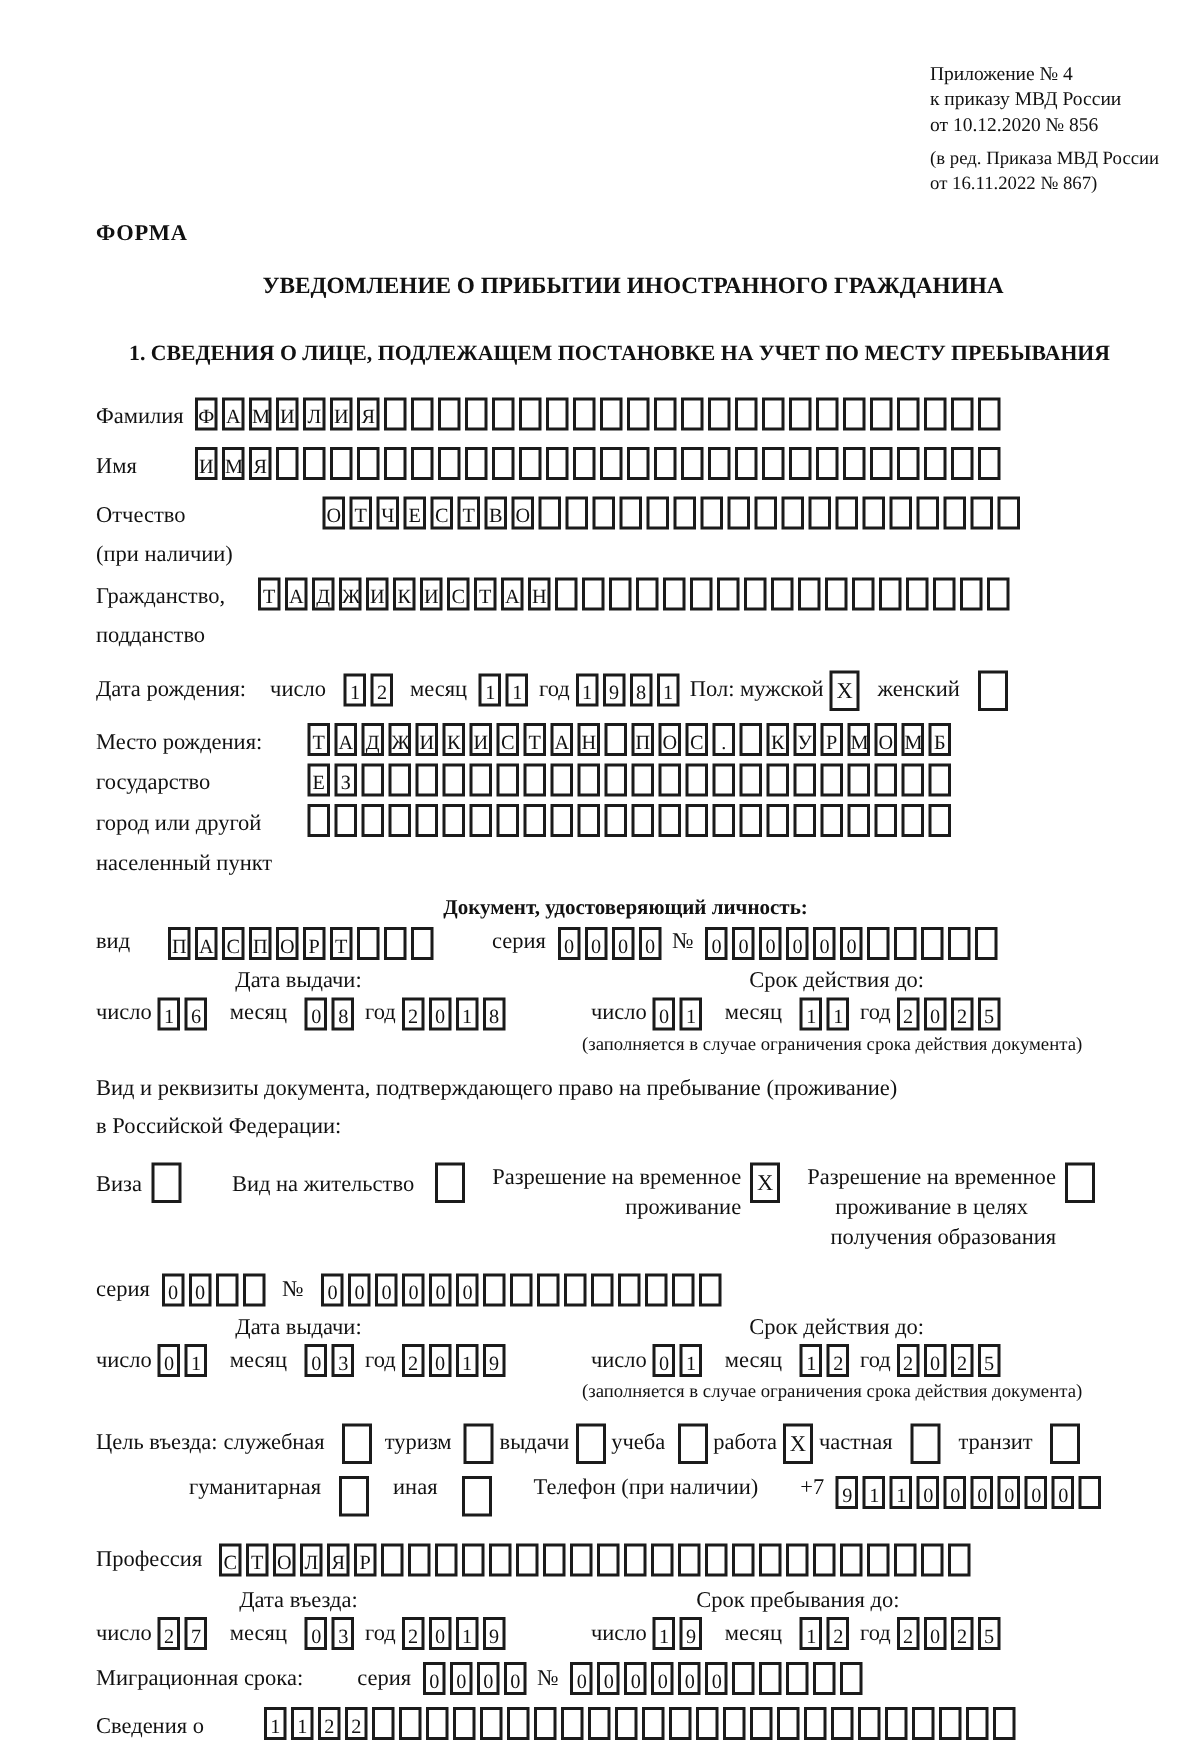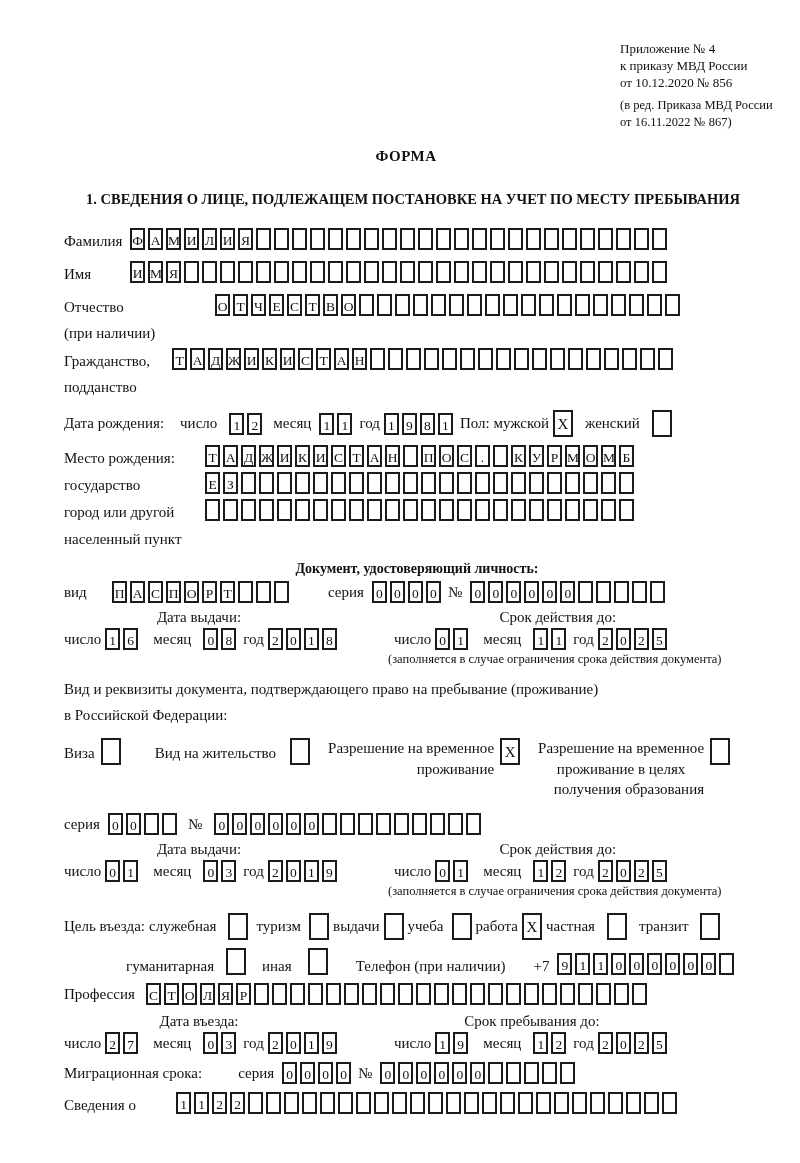--- a/index.html
+++ b/index.html
@@ -8,21 +8,21 @@
     width:800px; min-height:1163px;
     font-family:"Liberation Serif", serif;
     color:#111; font-size:15px;
     position:relative;
   }
   .page { padding:40px 20px 10px 64px; }
 
   
   .annex { margin-left:556px; width:190px; font-size:13px; line-height:1.32; }
   .annex .amend { margin-top:6px; font-size:12.5px; }
-  .forma { text-align:center; padding-right:32px; font-weight:bold; font-size:15px; margin-top:18px; letter-spacing:.5px;font-family:Liberation Serif, serif; }
+  .forma { text-align:left; padding-right:32px; font-weight:bold; font-size:15px; margin-top:18px; letter-spacing:.5px;font-family:Liberation Serif, serif; }
 
   
   .title { text-align:center; font-weight:bold; font-size:15.5px; line-height:1.3; margin-top:16px; }
   .blankline { display:inline-block; width:55px; border-bottom:2px solid #222; height:12px; margin-left:8px; }
   .sec1 { text-align:center; font-weight:bold; font-size:14.5px; margin-top:26px; margin-left:-18px; }
 
   
   .row { display:flex; align-items:flex-start; margin-top:6px; }
   .lbl { flex:none; line-height:27px; }
   .lbl2 { flex:none; line-height:26px; }
@@ -57,40 +57,41 @@
   .col-r { flex:none; }
   .col-head { text-align:center; margin-bottom:2px; }
   .note { font-size:12.5px; margin-top:2px; }
   .note-r { text-align:left; margin-left:-6px; white-space:nowrap; }
 
   .permit-row { display:flex; align-items:flex-start; margin-top:10px; }
   .permit-row .opt-text { text-align:center; line-height:1.35; }
   .permit-row .cb-wrap { margin:0 6px; }
 
   .purpose-line { display:flex; align-items:center; margin-top:14px; }
-  .purpose-line2 { display:flex; align-items:flex-end; margin-top:8px; margin-left:62px; }
+  .purpose-line2 { display:flex; align-items:flex-start; margin-top:8px; margin-left:62px; }
 </style>
 </head>
 <body>
 
 <div class="page">
 
   <div class="annex">
     <div>Приложение № 4</div>
     <div>к приказу МВД России</div>
     <div>от 10.12.2020 № 856</div>
     <div class="amend">
       <div>(в ред. Приказа МВД России</div>
       <div>от 16.11.2022 № 867)</div>
     </div>
   </div>
 
   <div class="forma">ФОРМА</div>
 
   <div class="title">
+    <div>УВЕДОМЛЕНИЕ О ПРИБЫТИИ ИНОСТРАННОГО ГРАЖДАНИНА</div>
   </div>
 
   <div class="sec1">1. СВЕДЕНИЯ О ЛИЦЕ, ПОДЛЕЖАЩЕМ ПОСТАНОВКЕ НА УЧЕТ ПО МЕСТУ ПРЕБЫВАНИЯ</div>
 
   <div class="row" style="margin-top:20px;">
     <div class="lbl w66">Фамилия</div>
     <div class="cells">
         <span class="cell">Ф</span>
         <span class="cell">А</span>
         <span class="cell">М</span>
@@ -624,21 +625,21 @@
         <span class="cell">0</span>
         <span class="cell">0</span>
         <span class="cell">0</span>
         <span class="cell">0</span>
         <span class="cell">0</span>
         <span class="cell">0</span>
         <span class="cell"></span>
       </span>
   </div>
 
-  <div class="row inline" style="margin-top:8px;">
+  <div class="row inline" style="margin-top:18px;">
     <span class="sp" style="width:82px;">Профессия</span>
     <span class="cells">
         <span class="cell">С</span>
         <span class="cell">Т</span>
         <span class="cell">О</span>
         <span class="cell">Л</span>
         <span class="cell">Я</span>
         <span class="cell">Р</span>
         <span class="cell"></span>
         <span class="cell"></span>

